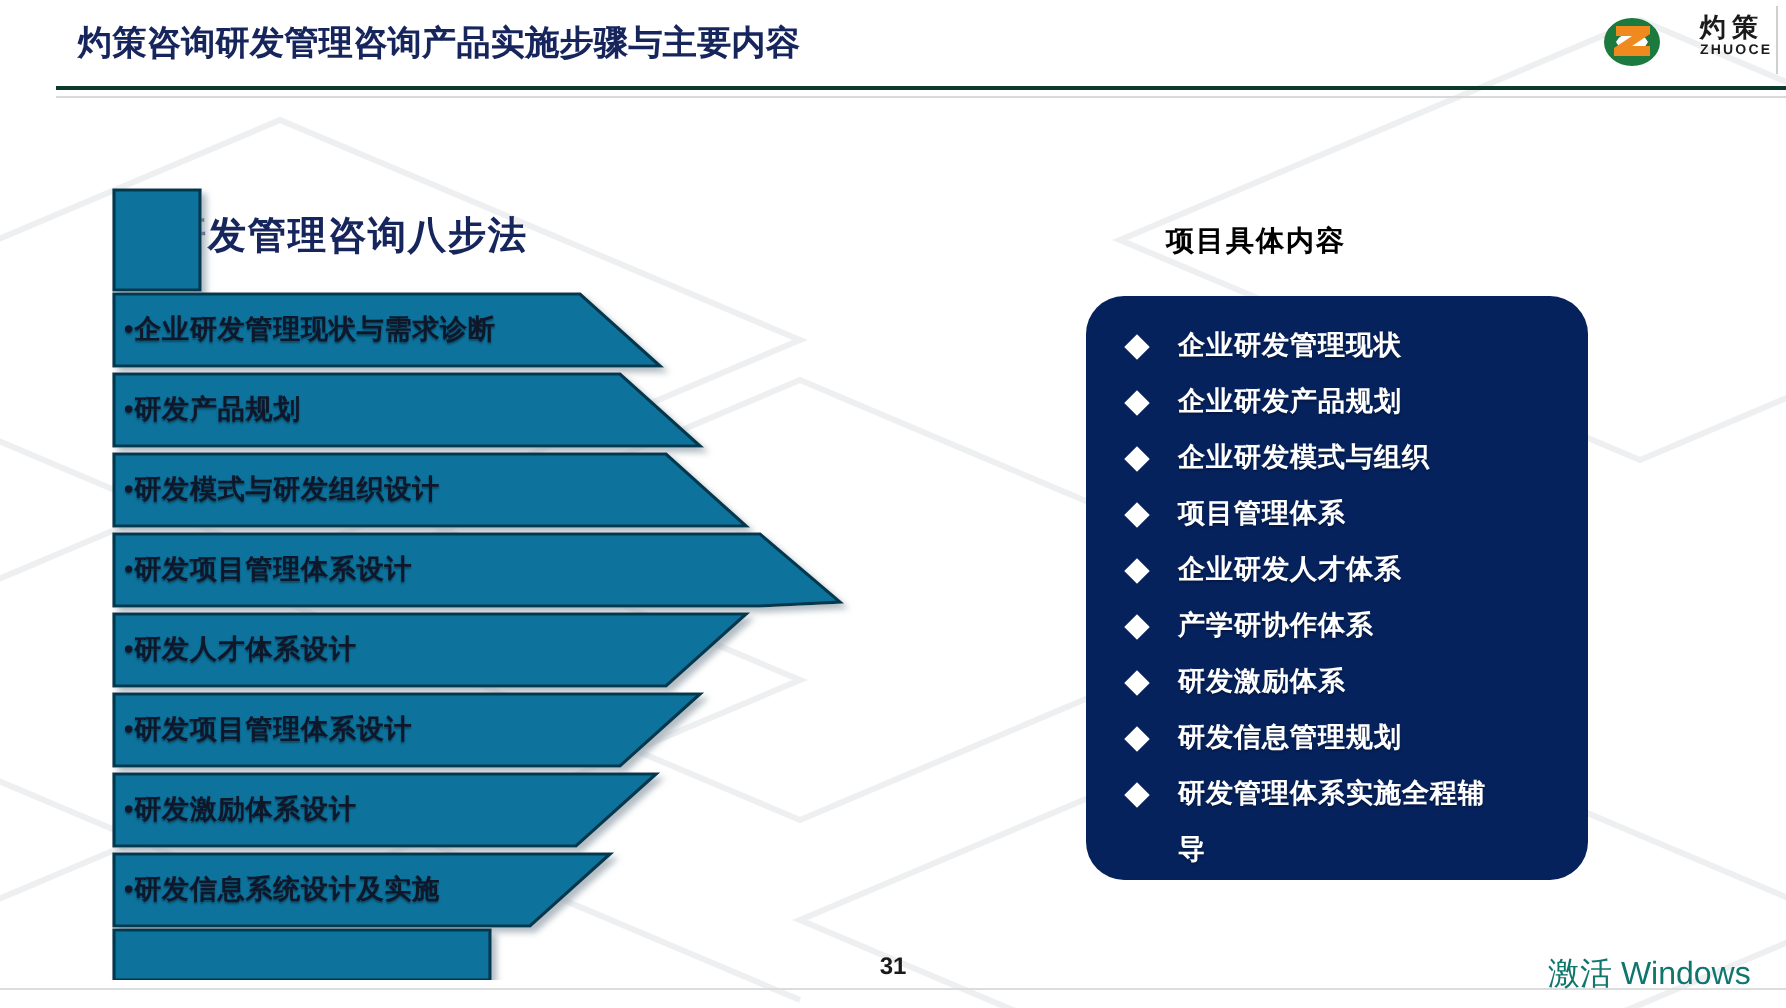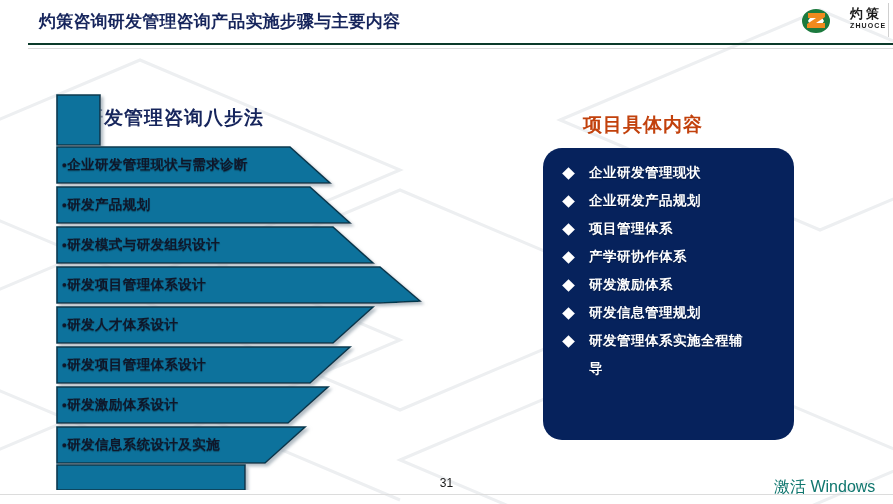--- a/index.html
+++ b/index.html
@@ -140,23 +140,23 @@
     white-space: nowrap;
     letter-spacing: 0.4px;
     text-shadow: 0 1px 1px rgba(0,0,0,0.35);
   }
 
   
   .right-title {
     position: absolute;
     left: 583px;
     top: 112px;
-    font-size: 19px;
-    font-weight: bold;
-    color: #c2410c;
+    font-size: 14px;
+    font-weight: bold;
+    color: #000000;
     white-space: nowrap;
     letter-spacing: 1px;
     z-index: 4;
   }
   .right-box {
     position: absolute;
     left: 543px;
     top: 148px;
     width: 251px;
     height: 292px;
@@ -198,21 +198,21 @@
   }
 
   
   .page-number {
     position: absolute;
     left: 0;
     top: 476px;
     width: 893px;
     text-align: center;
     font-size: 12px;
-    font-weight: normal;
+    font-weight: bold;
     color: #1A1A1A;
     z-index: 6;
   }
   .footer-rule {
     position: absolute;
     left: 0;
     top: 494px;
     width: 893px;
     height: 1px;
     background: #DCDCDC;
@@ -320,26 +320,34 @@
       <div class="right-item">
         <span class="diamond"></span>
         <span>企业研发管理现状</span>
       </div>
 
       <div class="right-item">
         <span class="diamond"></span>
         <span>企业研发产品规划</span>
       </div>
 
+      <div class="right-item">
+        <span class="diamond"></span>
+        <span>企业研发模式与组织</span>
+      </div>
 
       <div class="right-item">
         <span class="diamond"></span>
         <span>项目管理体系</span>
       </div>
 
+      <div class="right-item">
+        <span class="diamond"></span>
+        <span>企业研发人才体系</span>
+      </div>
 
       <div class="right-item">
         <span class="diamond"></span>
         <span>产学研协作体系</span>
       </div>
 
       <div class="right-item">
         <span class="diamond"></span>
         <span>研发激励体系</span>
       </div>

